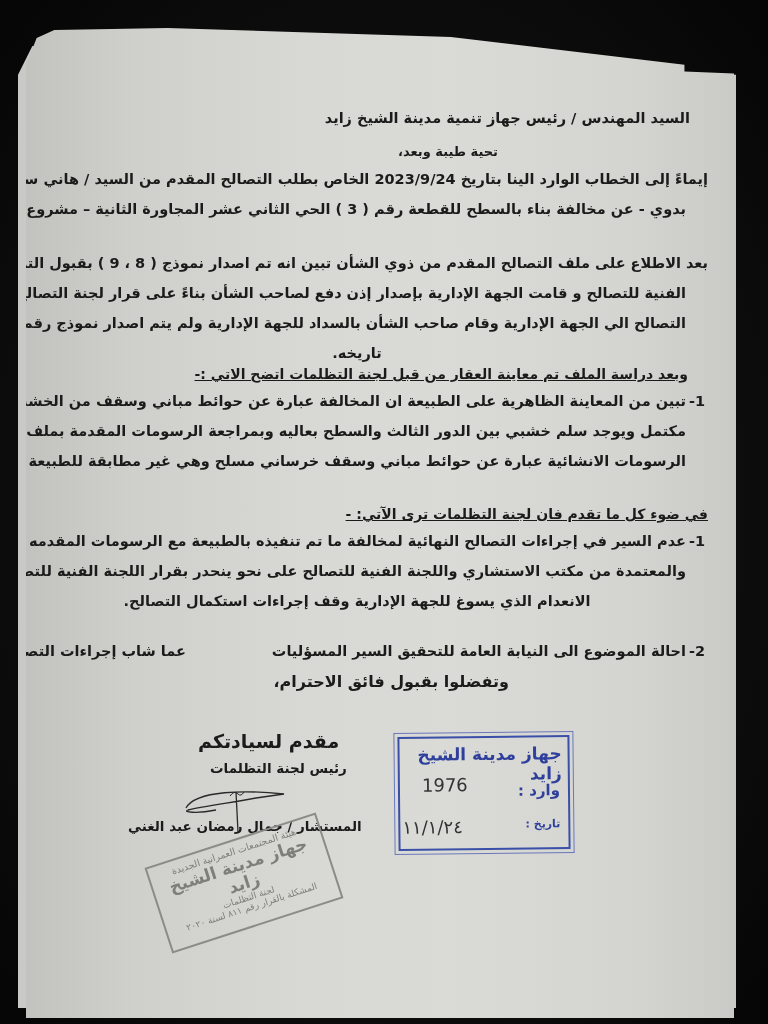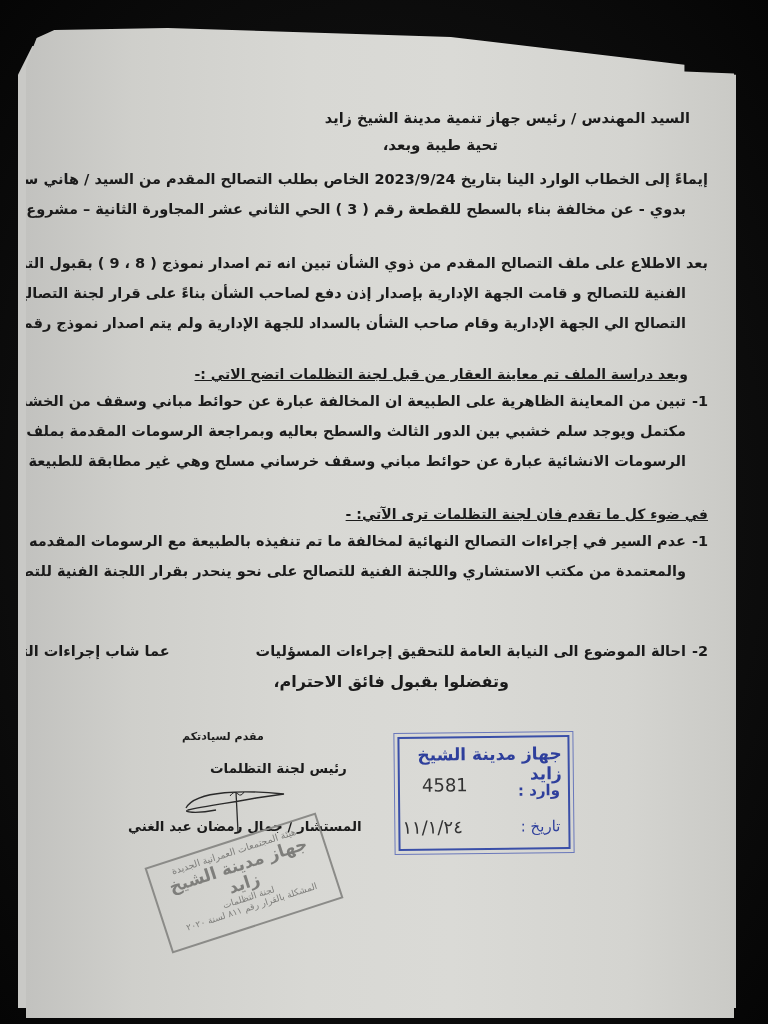--- a/index.html
+++ b/index.html
@@ -13,56 +13,56 @@
     background:#c9c9c6;
     clip-path: polygon(2% 0, 100% 3%, 100% 100%, 0 100%, 0 3%);
   }
   .paper {
     position:absolute; left:26px; top:28px; width:708px; height:990px;
     background: linear-gradient(90deg, #c2c2bf 0%, #cfcfcb 15%, #d8d8d4 40%, #dadad6 60%, #d4d4d0 85%, #cacac6 100%);
     clip-path: polygon(1.5% 1%, 4% 0.2%, 20% 0, 60% 0.9%, 93% 3.7%, 93% 4.4%, 100% 4.6%, 100% 100%, 0 100%, 0 3.8%);
   }
   .page-inner { position:absolute; inset:0; }
   .rtl {
-    direction:rtl; text-align:right; unicode-bidi:plaintext;
+    direction:rtl; text-align:center; unicode-bidi:plaintext;
     font-family: "DejaVu Sans", sans-serif; font-weight:bold;
     color:#1b1b1b; position:absolute;
   }
   .line { font-size:14.5px; white-space:nowrap; }
   .u { text-decoration: underline; }
   .salutation-to { right:44px; top:82px; font-size:14.5px; }
-  .salutation-greet { right:236px; top:108px; font-size:15px; }
+  .salutation-greet { right:236px; top:116px; font-size:13px; }
   .para { right:26px; width:680px; line-height:30px; font-size:14px; }
   .p1 { top:136px; }
   .p1 .l2 { padding-right:22px; }
   .p2 { top:220px; }
   .p2 .ind { padding-right:22px; }
   .head1 { right:46px; top:338px; font-size:14px; }
   .item { right:26px; width:680px; font-size:14px; line-height:30px; }
   .item .num { display:inline-block; width:22px; }
   .item .ind { padding-right:22px; }
   .i1 { top:358px; }
   .head2 { right:26px; top:478px; font-size:14px;text-decoration:underline; }
   .i2 { top:498px; }
   .i3 { top:608px; }
   .gap { display:inline-block; width:86px; }
   .closing { right:225px; top:644px; font-size:16px; }
-  .sig1 { left:156px; top:702px; font-size:11px; }
+  .sig1 { left:172px; top:702px; font-size:19px; }
   .sig2 { left:152px; top:732px; font-size:13.5px;margin-left:32px; }
   .sig-name { left:102px; top:790px; font-size:13.5px; }
   .signature-scribble { position:absolute; left:150px; top:756px; width:120px; height:50px; }
   .stamp-blue {
     position:absolute; left:372px; top:708px; width:168px; height:110px;
     border:2px solid #3a4fa8; outline:1px solid #6a78bb; outline-offset:3px;
     transform: rotate(-0.6deg);
     color:#2e3f9c;
   }
   .stamp-blue .s-title { position:absolute; right:6px; top:6px; font-size:17px; font-weight:bold; direction:rtl; font-family:"DejaVu Sans", sans-serif; letter-spacing:-0.5px; }
   .stamp-blue .s-in { position:absolute; right:8px; top:44px; font-size:15px; font-weight:bold; direction:rtl; }
-  .stamp-blue .s-date { position:absolute; right:8px; top:80px; font-size:15px; font-weight:normal; direction:rtl;margin-left:44px; }
+  .stamp-blue .s-date { position:absolute; right:8px; top:80px; font-size:11px; font-weight:bold; direction:rtl;margin-left:44px; }
   .stamp-blue .s-in-val { position:absolute; left:22px; top:36px; font-size:18px; color:#333; font-family:"DejaVu Sans", sans-serif; }
   .stamp-blue .s-date-val { position:absolute; left:2px; top:78px; font-size:18px; color:#333; font-family:"DejaVu Sans", sans-serif;text-align:right; }
   .stamp-gray {
     position:absolute; left:128px; top:810px; width:176px; height:86px;
     border:2px solid #8b8b88; transform: rotate(-18deg);
     color:#7e7e7b; text-align:center; direction:rtl;
   }
   .stamp-gray .g1 { font-size:9.5px; margin-top:4px; }
   .stamp-gray .g2 { font-size:17px; font-weight:bold; line-height:19px; }
   .stamp-gray .g3 { font-size:9px; }
@@ -81,57 +81,59 @@
 
     <div class="rtl para p1">
       <div class="line">إيماءً إلى الخطاب الوارد الينا بتاريخ 2023/9/24 الخاص بطلب التصالح المقدم من السيد / هاني سالم محمد احمد</div>
       <div class="line l2">بدوي - عن مخالفة بناء بالسطح للقطعة رقم ( 3 ) الحي الثاني عشر المجاورة الثانية – مشروع حدائق</div>
     </div>
 
     <div class="rtl para p2">
       <div class="line">بعد الاطلاع على ملف التصالح المقدم من ذوي الشأن تبين انه تم اصدار نموذج ( 8 ، 9 ) بقبول التصالح من اللجنة</div>
       <div class="line ind">الفنية للتصالح و قامت الجهة الإدارية بإصدار إذن دفع لصاحب الشأن بناءً على قرار لجنة التصالح لسداد قيمة</div>
       <div class="line ind">التصالح الي الجهة الإدارية وقام صاحب الشأن بالسداد للجهة الإدارية ولم يتم اصدار نموذج رقم (10) حتى</div>
+      <div class="line ind">تاريخه.</div>
     </div>
 
     <div class="rtl head1 u">وبعد دراسة الملف تم معاينة العقار من قبل لجنة التظلمات اتضح الاتي :-</div>
 
     <div class="rtl item i1">
       <div class="line"><span class="num">1-</span><span>تبين من المعاينة الظاهرية على الطبيعة ان المخالفة عبارة عن حوائط مباني وسقف من الخشب الخفيف غير</span></div>
       <div class="line ind">مكتمل ويوجد سلم خشبي بين الدور الثالث والسطح بعاليه وبمراجعة الرسومات المقدمة بملف التصالح تبين ان</div>
       <div class="line ind">الرسومات الانشائية عبارة عن حوائط مباني وسقف خرساني مسلح وهي غير مطابقة للطبيعة كما تبين ان</div>
     </div>
 
     <div class="rtl head2 u">في ضوء كل ما تقدم فان لجنة التظلمات ترى الآتي: -</div>
 
     <div class="rtl item i2">
       <div class="line"><span class="num">1-</span><span>عدم السير في إجراءات التصالح النهائية لمخالفة ما تم تنفيذه بالطبيعة مع الرسومات المقدمه من ذوي الشان</span></div>
       <div class="line ind">والمعتمدة من مكتب الاستشاري واللجنة الفنية للتصالح على نحو ينحدر بقرار اللجنة الفنية للتصالح الى درجة</div>
+      <div class="line ind">الانعدام الذي يسوغ للجهة الإدارية وقف إجراءات استكمال التصالح.</div>
     </div>
 
     <div class="rtl item i3">
-      <div class="line"><span class="num">2-</span><span>احالة الموضوع الى النيابة العامة للتحقيق إجراءات المسؤليات</span><span class="gap"></span><span>عما شاب إجراءات التصالح من مخالفات</span></div>
+      <div class="line"><span class="num">2-</span><span>احالة الموضوع الى النيابة العامة للتحقيق السير المسؤليات</span><span class="gap"></span><span>عما شاب إجراءات التصالح من مخالفات</span></div>
     </div>
 
     <div class="rtl closing">وتفضلوا بقبول فائق الاحترام،</div>
 
     <div class="rtl sig1">مقدم لسيادتكم</div>
     <div class="rtl sig2">رئيس لجنة التظلمات</div>
 
     <svg class="signature-scribble" viewBox="0 0 120 50">
       <path d="M10 24 C 20 6, 70 6, 108 10 L 80 14 C 60 18, 30 22, 12 26 C 6 28, 20 30, 40 26 M60 8 L 62 48" fill="none" stroke="#2a2a2a" stroke-width="1.3"></path>
       <path d="M54 12 q4 -6 8 -2 q3 3 6 -2" fill="none" stroke="#2a2a2a" stroke-width="1"></path>
     </svg>
 
     <div class="rtl sig-name">المستشار / جمال رمضان عبد الغني</div>
 
     <div class="stamp-blue">
       <div class="s-title">جهاز مدينة الشيخ زايد</div>
       <div class="s-in">وارد :</div>
-      <div class="s-in-val">4581</div>
+      <div class="s-in-val">1976</div>
       <div class="s-date">تاريخ :</div>
       <div class="s-date-val">١١/١/٢٤</div>
     </div>
 
     <div class="stamp-gray">
       <div class="g1">هيئة المجتمعات العمرانية الجديدة</div>
       <div class="g2">جهاز مدينة الشيخ زايد</div>
       <div class="g3">لجنة التظلمات</div>
       <div class="g4">المشكلة بالقرار رقم ٨١١ لسنة ٢٠٢٠</div>
     </div>

